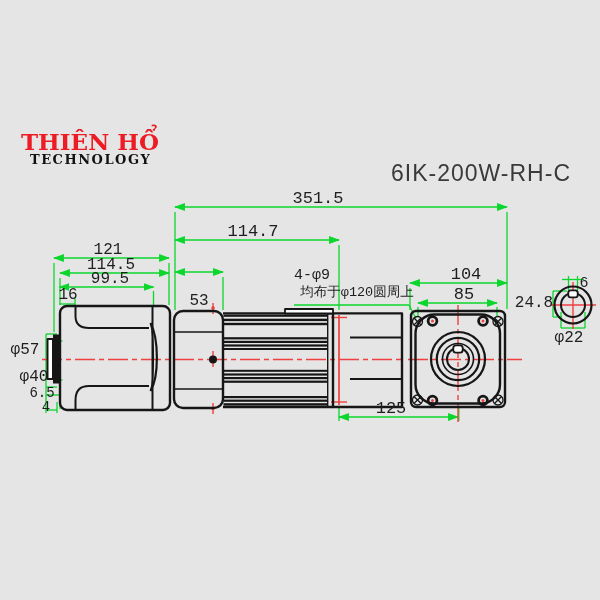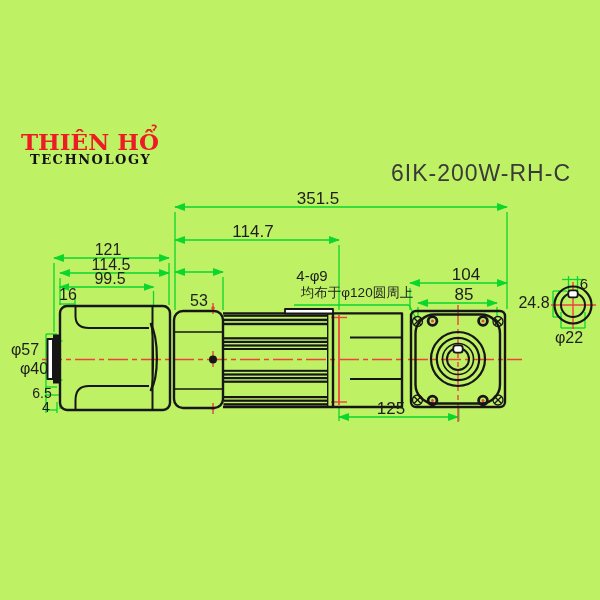--- a/index.html
+++ b/index.html
@@ -4,31 +4,31 @@
 <style>
   :root{
     --c-dimension:#0ad62c;
     --c-centerline:#f04040;
     --c-outline:#161616;
     --c-text:#1e1e1e;
     --c-title_text:#3a3a3a;
     --c-logo_red:#ed1c24;
   }
   html,body{margin:0;padding:0;background:#fff;}
-  .page{position:relative;width:600px;height:600px;background:#bef264;overflow:hidden;
+  .page{position:relative;width:600px;height:600px;background:#e5e5e5;overflow:hidden;
         font-family:"Liberation Sans",sans-serif;}
   svg{position:absolute;left:0;top:0;}
   .sk{stroke:var(--c-outline);fill:none;stroke-linejoin:round;}
   .skf{stroke:var(--c-outline);fill:#ffffff;stroke-linejoin:round;}
   .fil{fill:var(--c-outline);stroke:none;}
   .gr{stroke:var(--c-dimension);fill:none;}
   .rd{stroke:var(--c-centerline);fill:none;}
   .rdot{fill:var(--c-centerline);stroke:none;}
   .txt{position:absolute;transform:translate(-50%,-50%);white-space:nowrap;
-       color:var(--c-text);font-size:16px;line-height:1;}
+       color:var(--c-text);font-size:16px;line-height:1;font-family:Liberation Mono, monospace;}
   .t17{font-size:17px;}
   .t15{font-size:15px;}
   .t14{font-size:14px;}
   .t13{font-size:13.5px;}
   .title{position:absolute;left:391px;top:160px;font-size:23px;letter-spacing:1px;
          color:var(--c-title_text);white-space:nowrap;}
   .logo-brand{position:absolute;left:21px;top:128px;font-family:"DejaVu Serif","Liberation Serif",serif;
          font-weight:bold;font-size:23px;color:var(--c-logo_red);white-space:nowrap;}
   .logo-tag{position:absolute;left:22px;top:152px;font-family:"DejaVu Serif","Liberation Serif",serif;
          font-weight:bold;font-size:13px;letter-spacing:1.5px;color:#111;white-space:nowrap;margin-left:8px;}
@@ -226,16 +226,16 @@
   <span class="txt" style="left:199px;top:263px;margin-top:38px;">53</span>
   <span class="txt t17" style="left:466px;top:274px;">104</span>
   <span class="txt t17" style="left:464px;top:294px;">85</span>
   <span class="txt t17" style="left:391px;top:408px;">125</span>
   <span class="txt t15" style="left:312px;top:275px;">4-φ9</span>
   <span class="txt t13" style="left:357px;top:293px;">均布于φ120圆周上</span>
   <span class="txt t15" style="left:584px;top:283px;">6</span>
   <span class="txt" style="left:534px;top:303px;">24.8</span>
   <span class="txt" style="left:569px;top:338px;">φ22</span>
   <span class="txt" style="left:25px;top:350px;">φ57</span>
-  <span class="txt" style="left:34px;top:369px;">φ40</span>
+  <span class="txt" style="left:34px;top:377px;">φ40</span>
   <span class="txt t14" style="left:42px;top:393px;">6.5</span>
   <span class="txt t14" style="left:46px;top:407px;">4</span>
 </div>
 
 </body></html>

